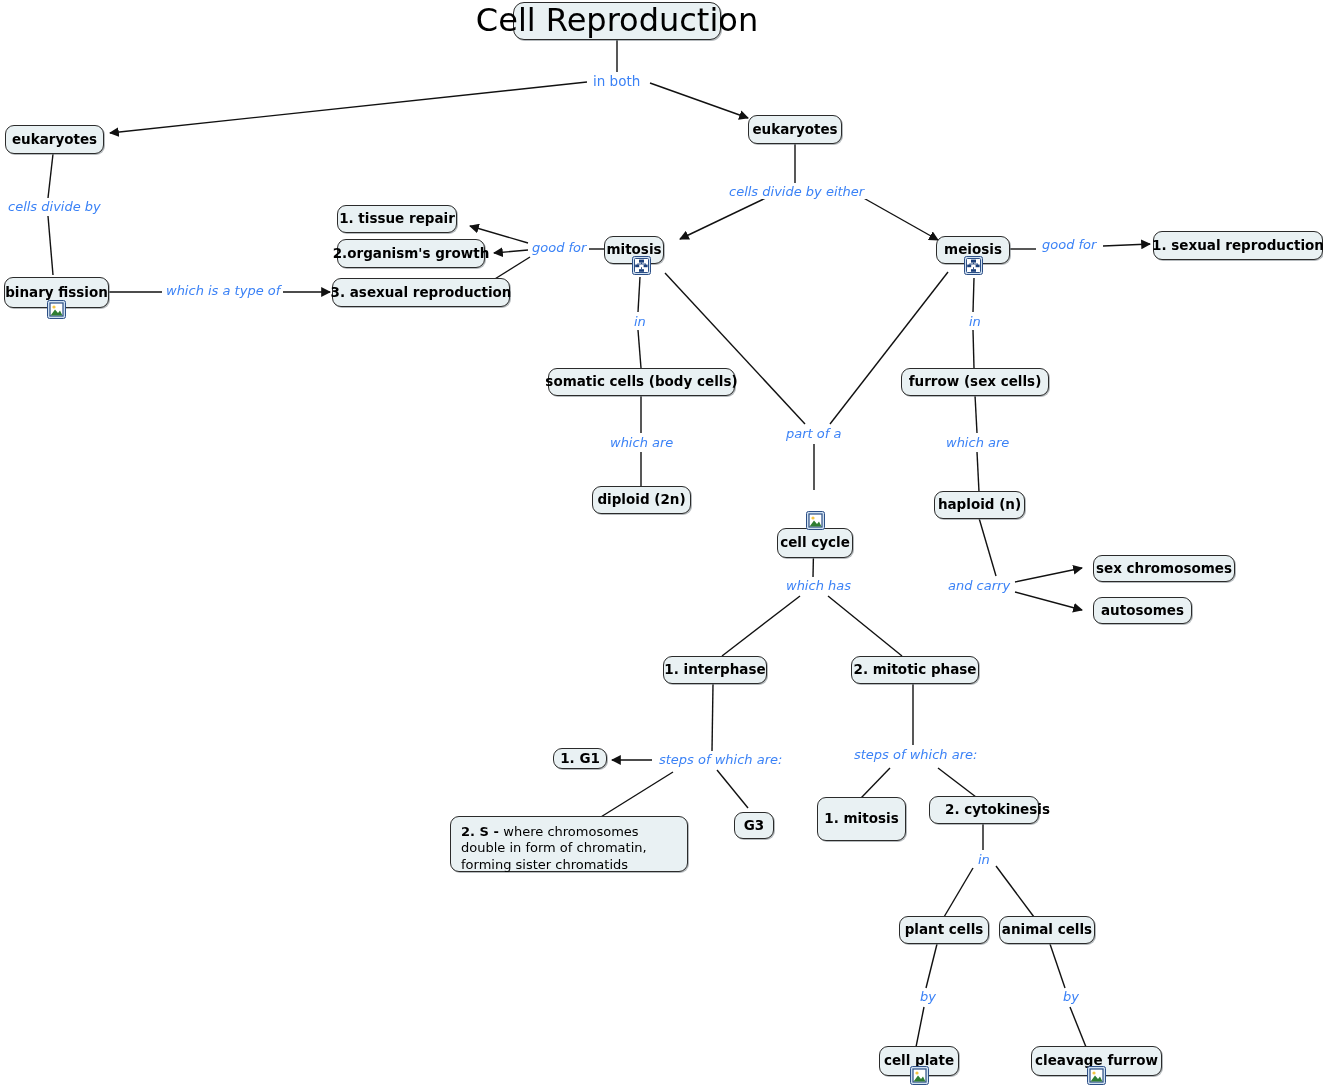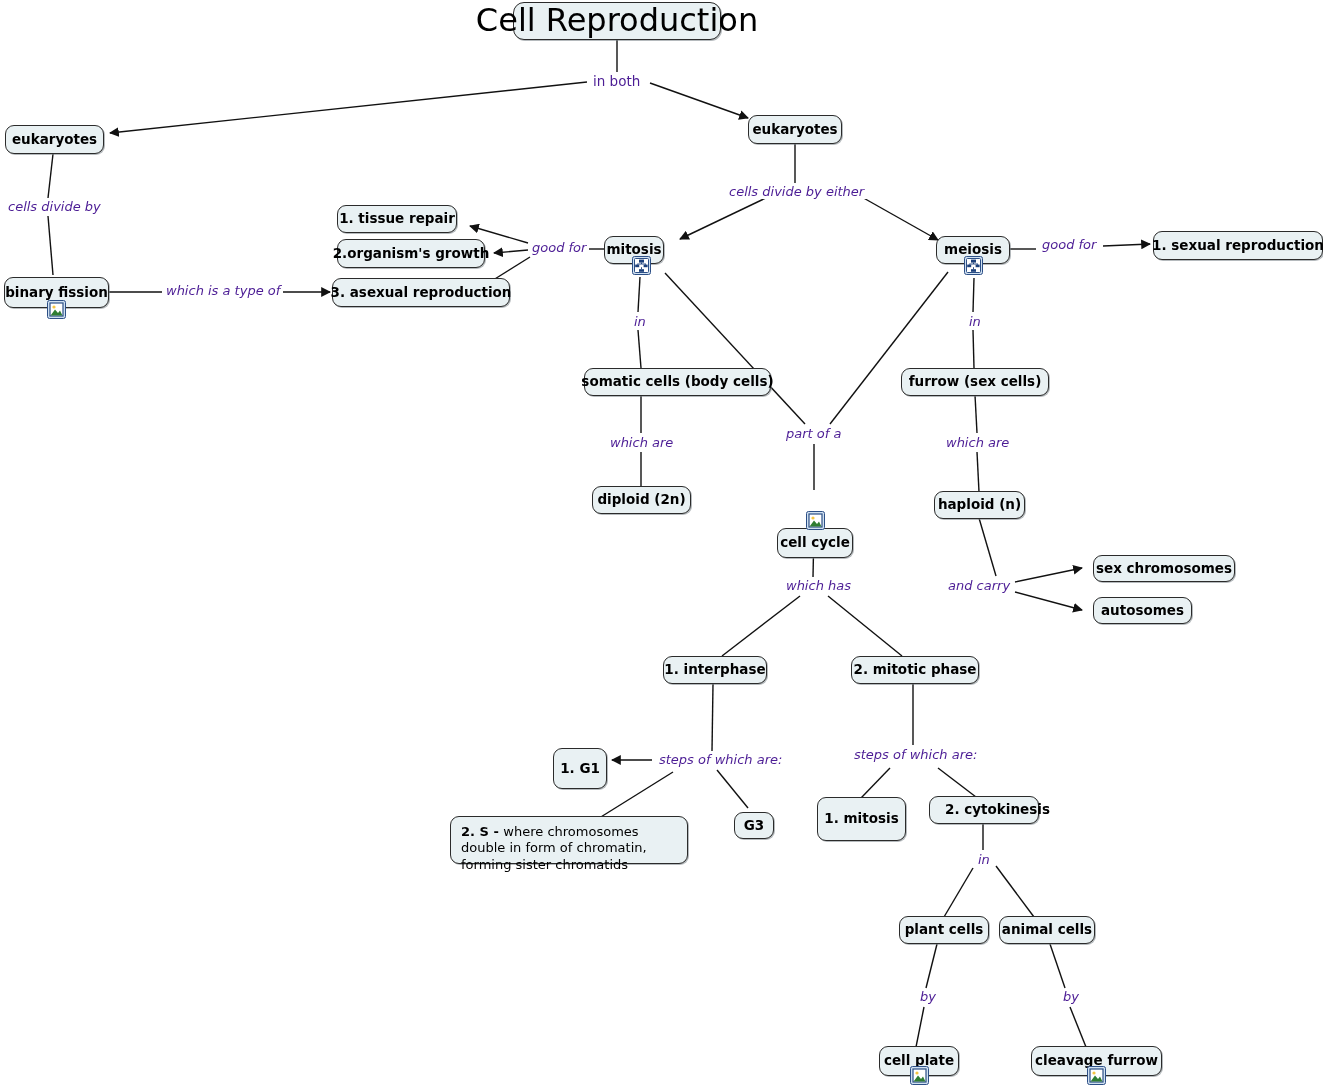--- a/index.html
+++ b/index.html
@@ -62,21 +62,21 @@
     line-height: 1.26;
     padding: 7px 10px 8px 10px;
   }
   .node.para b { font-weight: bold; }
 
   
   .elabel {
     position: absolute;
     font-size: 13px;
     font-style: italic;
-    color: #4c1d95;
+    color: #3b82f6;
     white-space: nowrap;
     background: #ffffff;
     padding: 0 3px;
     z-index: 2;
   }
   .elabel.plain { font-style: normal; font-size: 13.5px; }
 
   
   .res-icon {
     position: absolute;
@@ -244,21 +244,21 @@
       <rect x="11.6" y="8.6" width="4" height="2.6" fill="#1b3f7a"></rect>
       <rect x="7" y="13.2" width="5" height="2.6" fill="#1b3f7a"></rect>
       <path d="M9.5 6.6 L9.5 8 M5.2 8 L14 8 M5.2 8 L5.2 8.6 M13.6 8 L13.6 8.6 M9.5 11.2 L9.5 13.2" stroke="#1b3f7a" stroke-width="0.9" fill="none"></path>
     </svg>
   </div>
 
   <div class="node" style="left:1153px; top:231px; width:170px; height:29px;">
     <span>1. sexual reproduction</span>
   </div>
 
-  <div class="node" style="left:548px; top:368px; width:187px; height:28px;margin-left:36px;">
+  <div class="node" style="left:548px; top:368px; width:187px; height:28px;">
     <span>somatic cells (body cells)</span>
   </div>
 
   <div class="node" style="left:901px; top:368px; width:148px; height:28px;">
     <span>furrow (sex cells)</span>
   </div>
 
   <div class="node" style="left:592px; top:486px; width:99px; height:28px;">
     <span>diploid (2n)</span>
   </div>
@@ -288,29 +288,29 @@
   </div>
 
   <div class="node" style="left:663px; top:656px; width:104px; height:28px;">
     <span>1. interphase</span>
   </div>
 
   <div class="node" style="left:851px; top:656px; width:128px; height:28px;">
     <span>2. mitotic phase</span>
   </div>
 
-  <div class="node" style="left:553px; top:748px; width:54px; height:41px;">
+  <div class="node" style="left:553px; top:748px; width:54px; height:21px;">
     <span>1. G1</span>
   </div>
 
   <div class="node" style="left:734px; top:812px; width:40px; height:27px;">
     <span>G3</span>
   </div>
 
-  <div class="node para" style="left:450px; top:816px; width:238px; height:48px;">
+  <div class="node para" style="left:450px; top:816px; width:238px; height:56px;">
     <span>
       <b>2. S - </b><span>where chromosomes double in form of chromatin, forming sister chromatids</span>
     </span>
   </div>
 
   <div class="node" style="left:817px; top:797px; width:89px; height:44px;">
     <span>1. mitosis</span>
   </div>
 
   <div class="node" style="left:929px; top:796px; width:110px; height:28px;padding-left:36px;">

